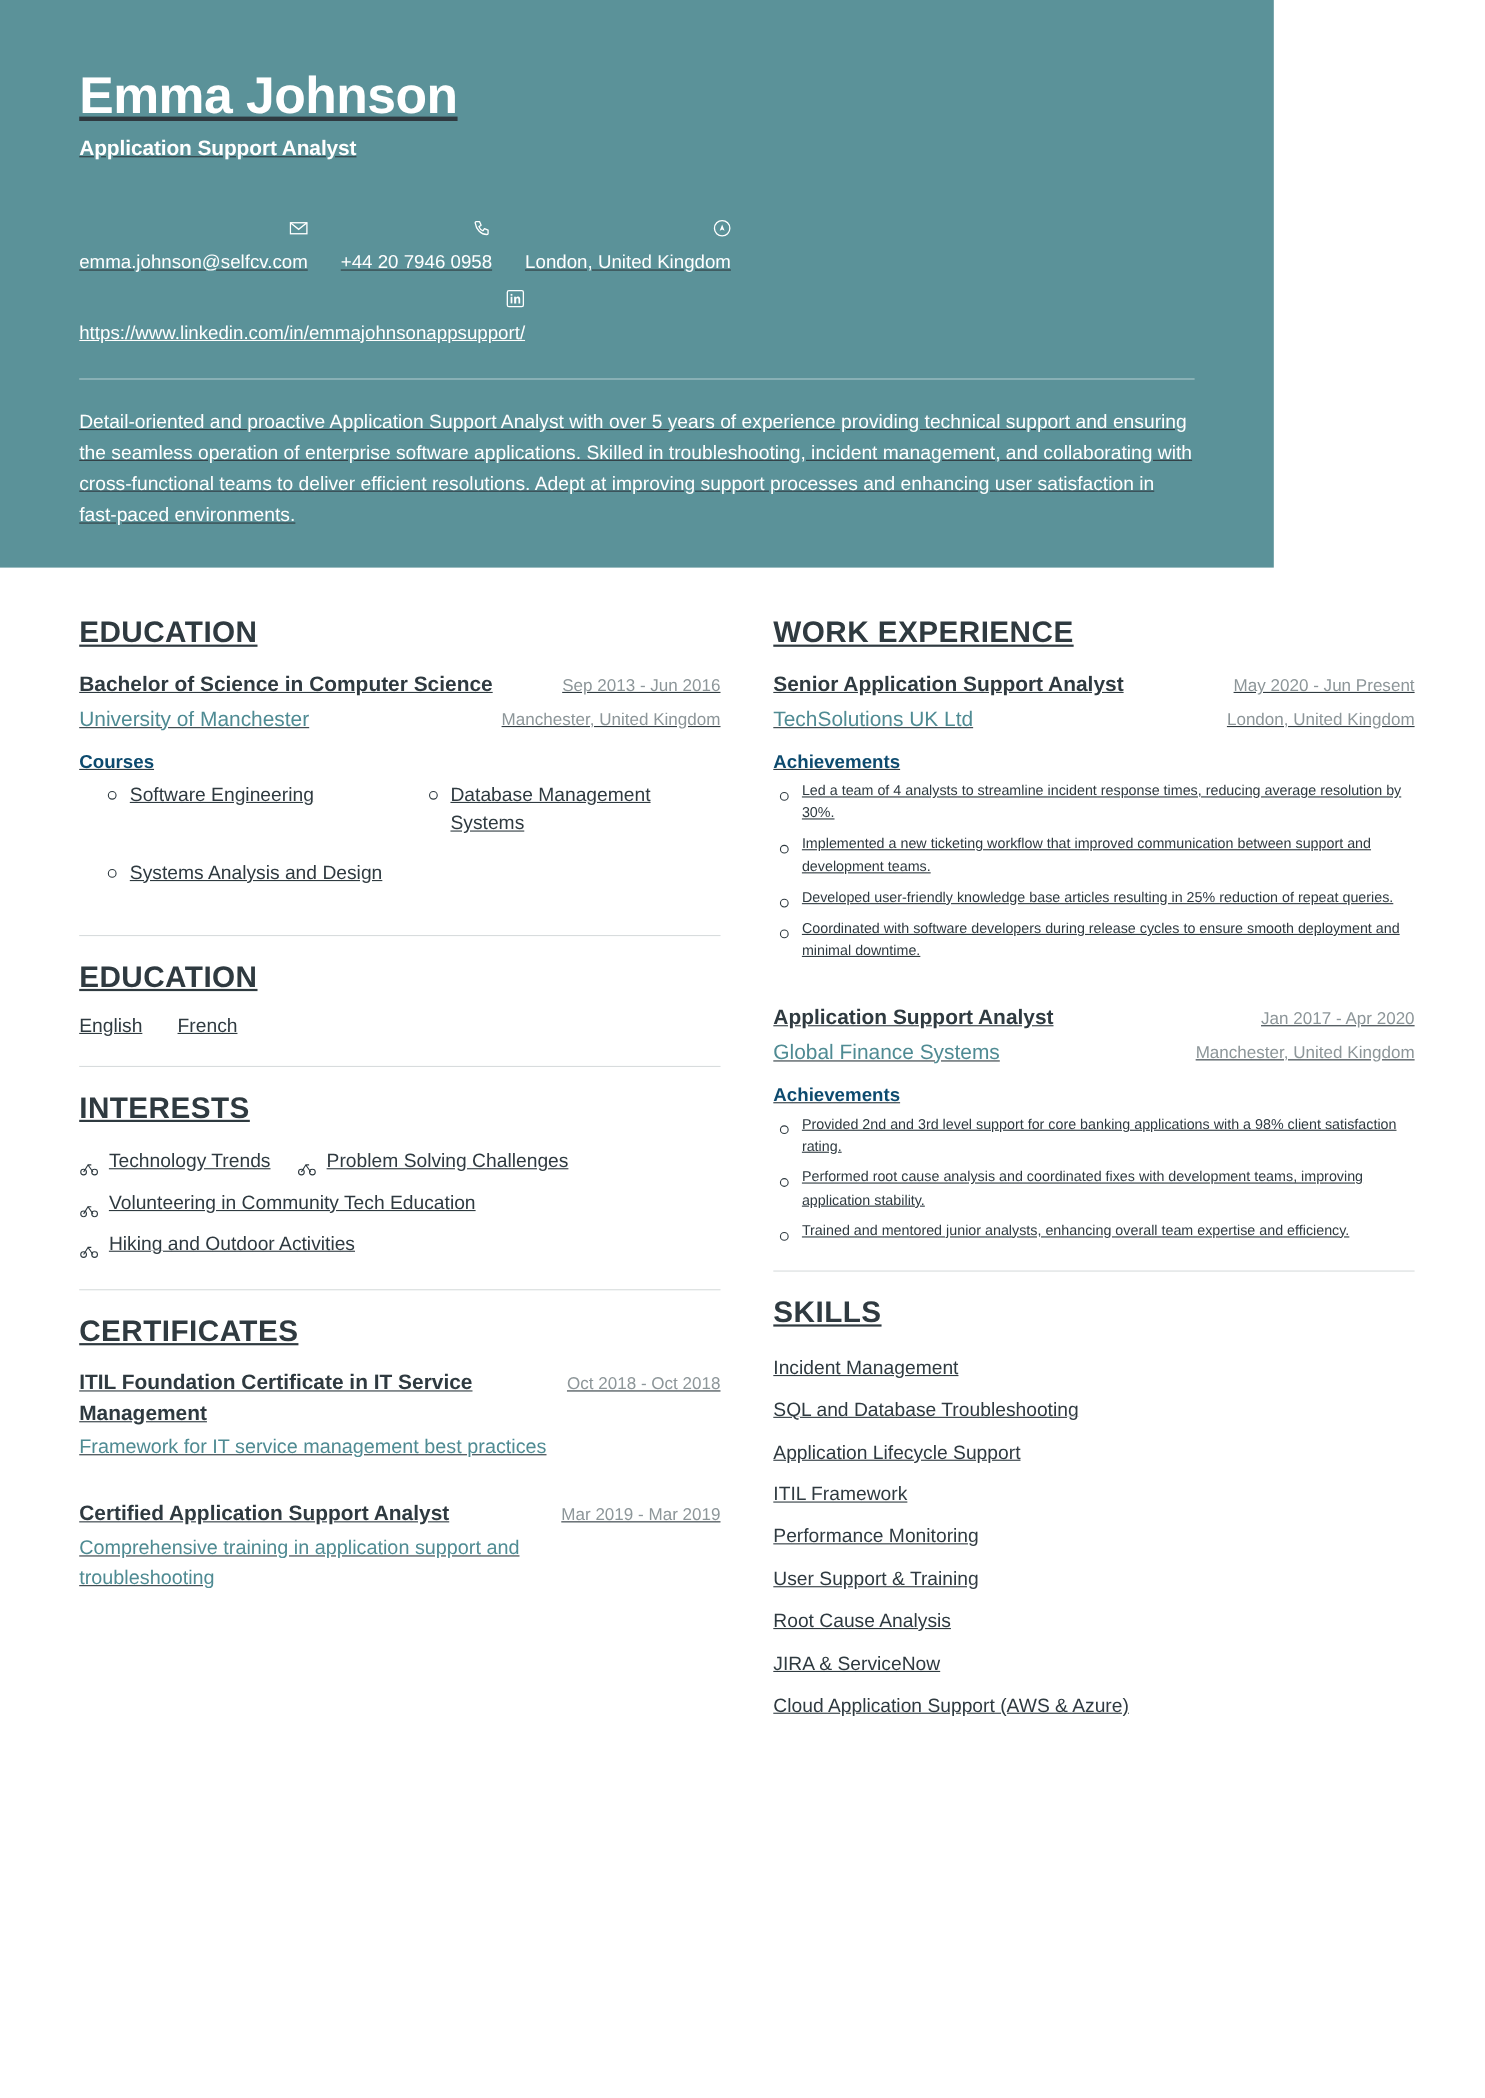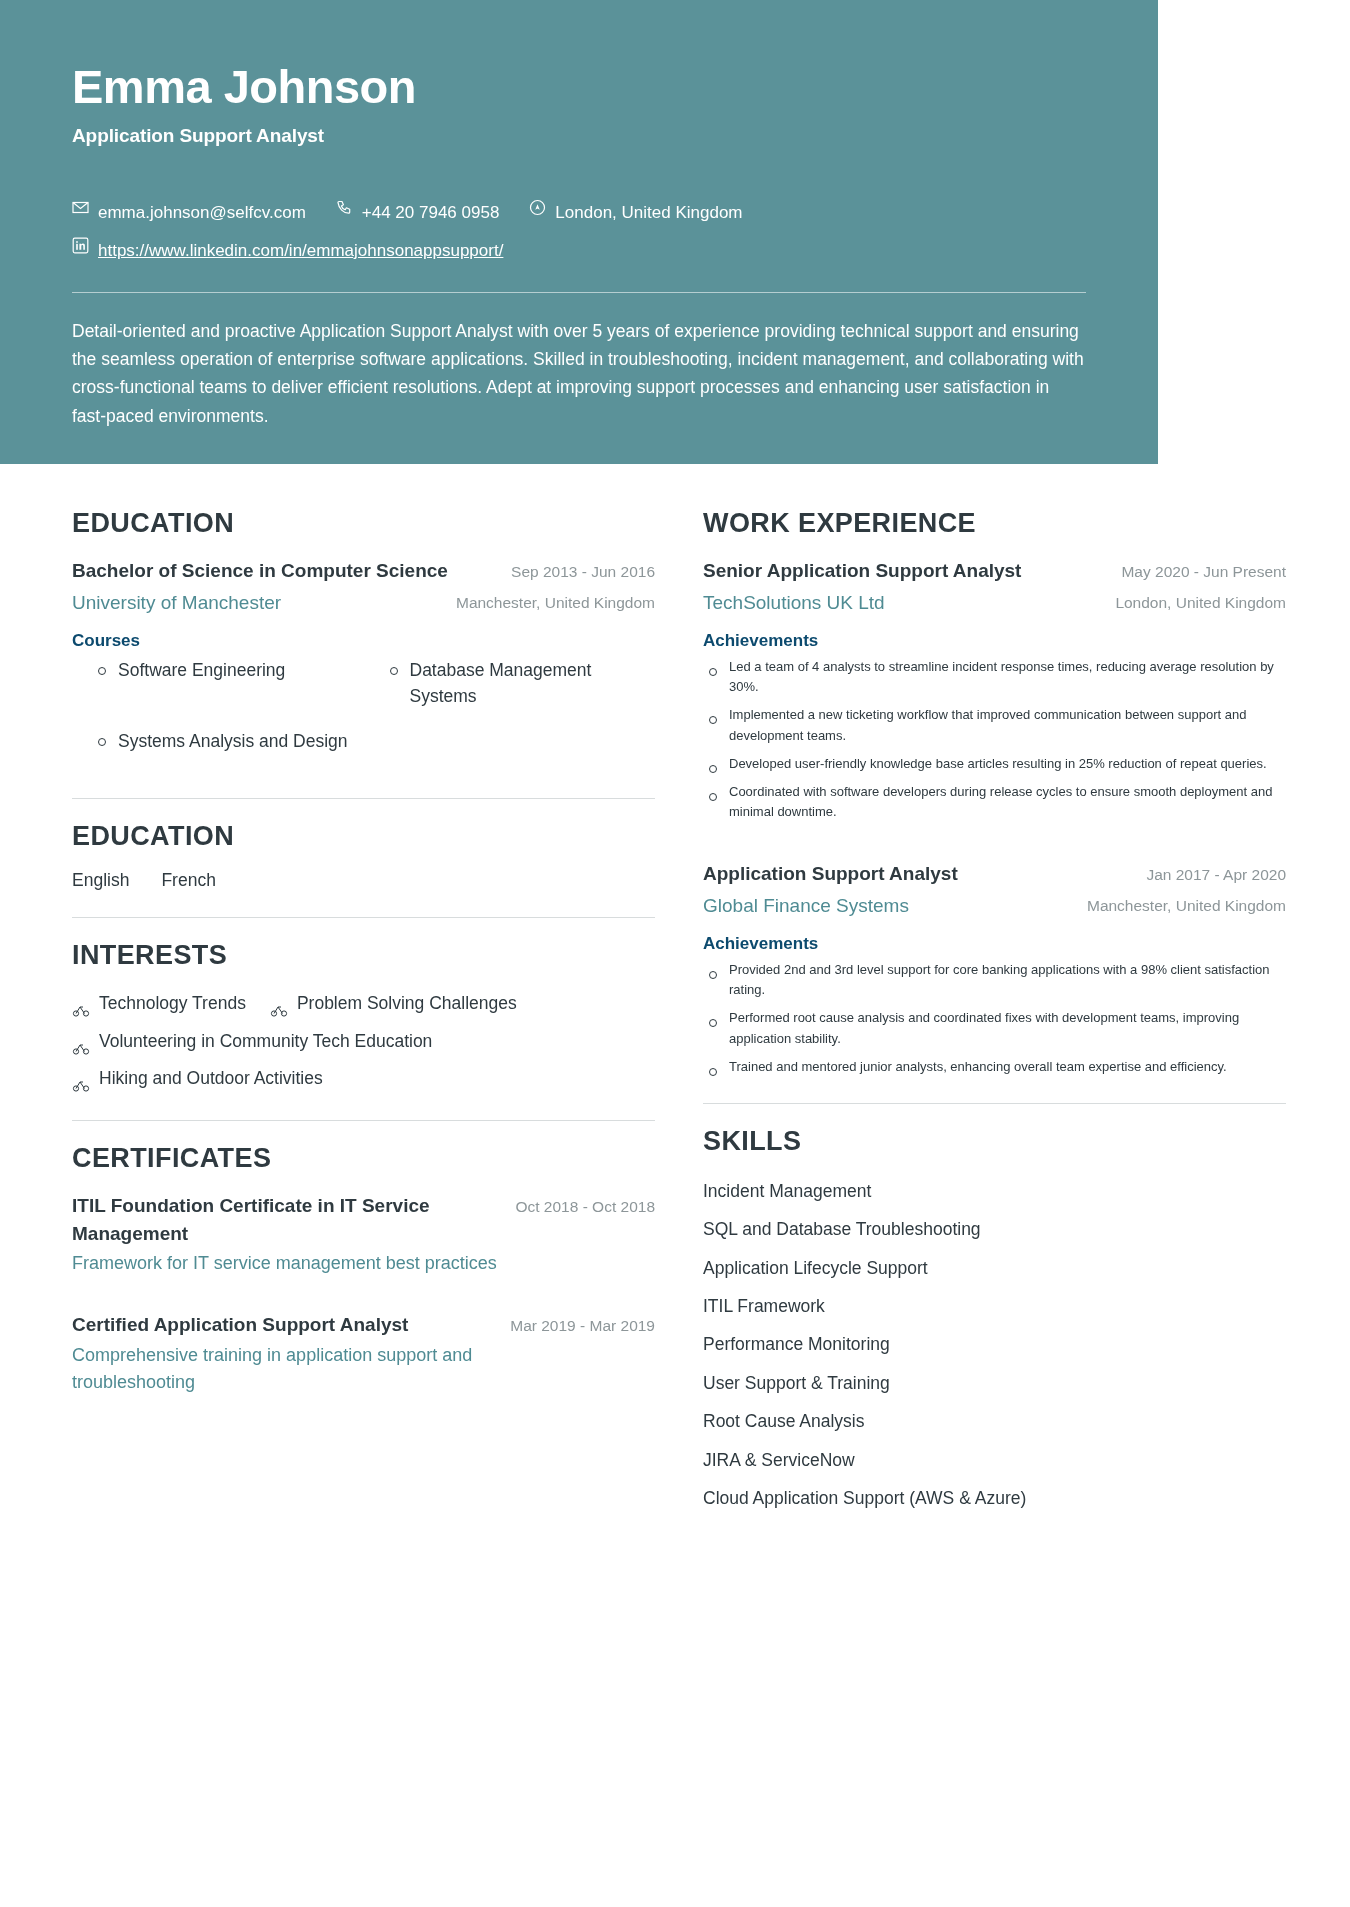--- a/index.html
+++ b/index.html
@@ -7,20 +7,21 @@
     width: 1350px;
     background: #ffffff;
     font-family: "Liberation Sans", sans-serif;
     color: #2f3a40;
   }
   .page {
     width: 1158px;
     min-height: 1907px;
     position: relative;
     background: #ffffff;
+    text-decoration: underline;
   }
 
   
   .header {
     background: #5b9299;
     color: #ffffff;
     padding: 62px 72px 34px 72px;
   }
   .name {
     font-size: 47px;
@@ -38,23 +39,24 @@
   .contact-row {
     display: flex;
     flex-wrap: wrap;
     align-items: center;
     gap: 8px 30px;
     font-size: 17px;
     line-height: 1.6;
   }
   .contact-item {
     display: flex;
-    align-items: flex-start;
+    align-items: flex-end;
     gap: 9px;
     white-space: nowrap;
+    flex-direction: column;
   }
   .contact-item .ico {
     display: inline-flex;
     width: 17px;
     height: 17px;
     align-items: center;
     justify-content: center;
     flex: 0 0 auto;
   }
   .contact-item svg { display: block; }

